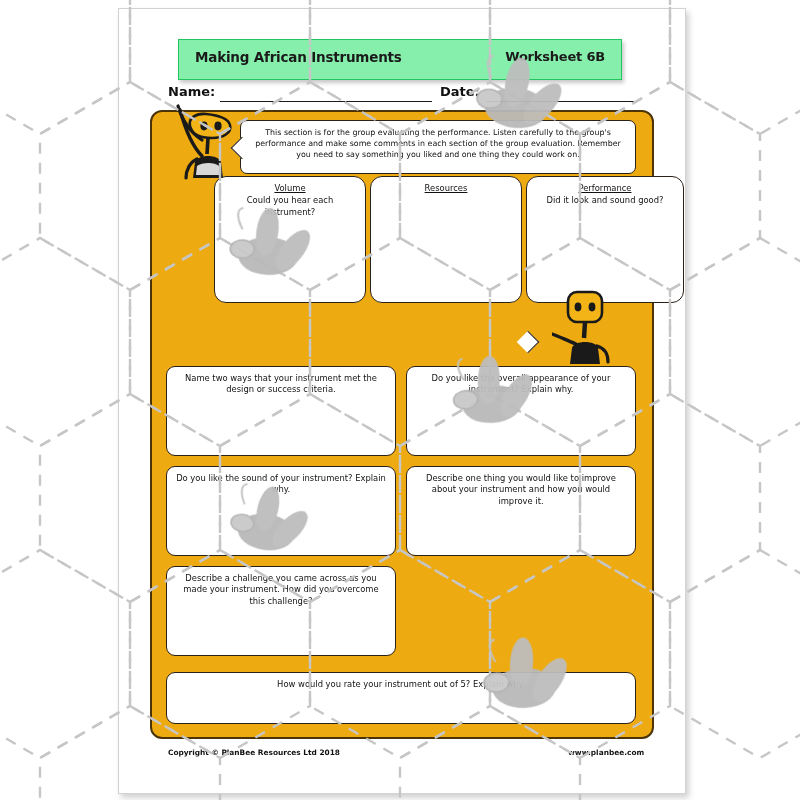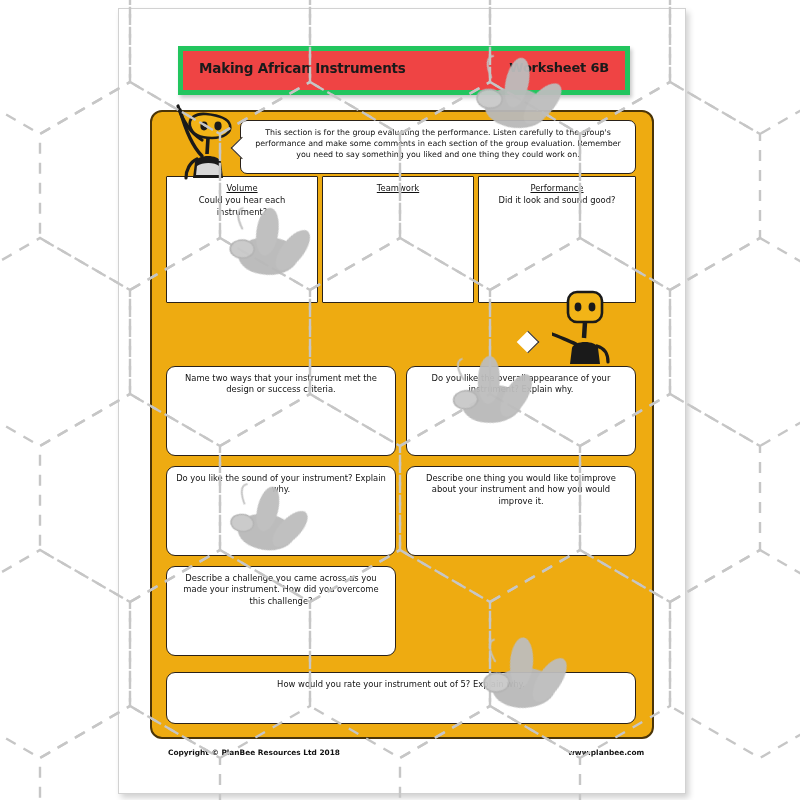--- a/index.html
+++ b/index.html
@@ -38,25 +38,25 @@
     left: 0; top: 0;
     width: 800px; height: 800px;
     pointer-events: none;
     z-index: 40;
   }
 
   
   .title-bar {
     position: absolute;
     left: 178px;
-    top: 46px;
+    top: 39px;
     width: 442px;
     height: 39px;
-    background: #ef4444;
-    border: 5px solid #22c55e;
+    background: #86efac;
+    border: 1px solid #22c55e;
     box-shadow: 2px 3px 4px rgba(0,0,0,0.22);
     z-index: 20;
   }
   .title-left {
     position: absolute;
     left: 16px;
     top: 9px;
     font-family: "DejaVu Sans", sans-serif;
     font-weight: bold;
     font-size: 13.5px;
@@ -116,21 +116,21 @@
   }
 
   
   .card {
     position: absolute;
     background: #ffffff;
     border: 1.6px solid #2a2118;
     z-index: 15;
   }
   .card.rounded { border-radius: 9px; }
-  .card.sq { border-radius: 1px; }
+  .card.sq { border-radius: 12px; margin-left: 48px; }
 
   .card-text {
     position: absolute;
     left: 8px;
     right: 8px;
     top: 6px;
     text-align: center;
     font-family: "DejaVu Sans", sans-serif;
     font-size: 8.4px;
     line-height: 11.4px;
@@ -193,20 +193,26 @@
 
 <div id="canvas">
 
   <div id="page"></div>
 
   <div class="title-bar">
     <div class="title-left">Making African Instruments</div>
     <div class="title-right">Worksheet 6B</div>
   </div>
 
+  <div class="namedate">
+    <div class="nd-label" id="name-label">Name:</div>
+    <div class="nd-rule" id="name-rule"></div>
+    <div class="nd-label" id="date-label">Date:</div>
+    <div class="nd-rule" id="date-rule"></div>
+  </div>
 
   <div id="yellow-panel"></div>
 
   <div class="character" style="left:168px; top:104px; width:72px; height:82px;">
     <svg width="72" height="82" viewBox="0 0 72 82">
 
       <path d="M10 2 C 14 16, 22 28, 34 36" stroke="#1a1a1a" stroke-width="3.2" fill="none" stroke-linecap="round"></path>
 
       <path d="M22 22 C 20 14, 28 9, 38 10 C 48 11, 60 13, 62 21 C 64 29, 55 34, 44 34 C 32 34, 24 30, 22 22 Z" fill="#f2b417" stroke="#1a1a1a" stroke-width="2.6"></path>
 
@@ -231,21 +237,21 @@
 
   <div class="card sq" style="left:166px; top:176px; width:150px; height:125px;">
     <div class="card-text">
       <span class="card-head">Volume</span>
       <span>Could you hear each instrument?</span>
     </div>
   </div>
 
   <div class="card sq" style="left:322px; top:176px; width:150px; height:125px;">
     <div class="card-text">
-      <span class="card-head">Teamwork</span>
+      <span class="card-head">Resources</span>
     </div>
   </div>
 
   <div class="card sq" style="left:478px; top:176px; width:156px; height:125px;">
     <div class="card-text">
       <span class="card-head">Performance</span>
       <span>Did it look and sound good?</span>
     </div>
   </div>
 

